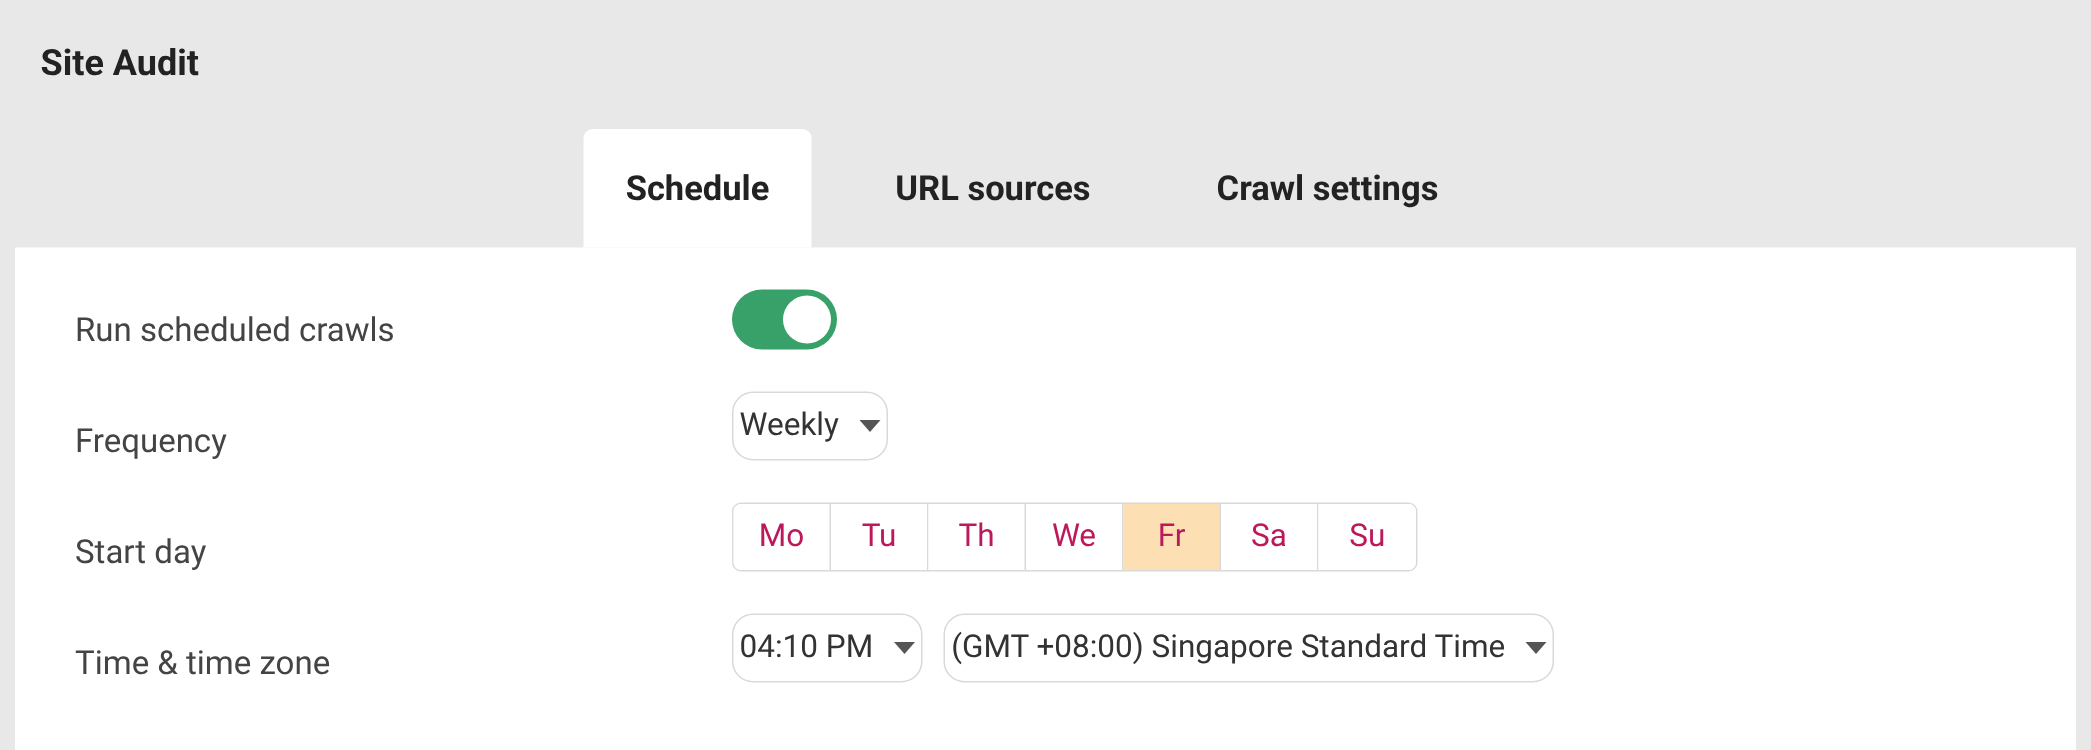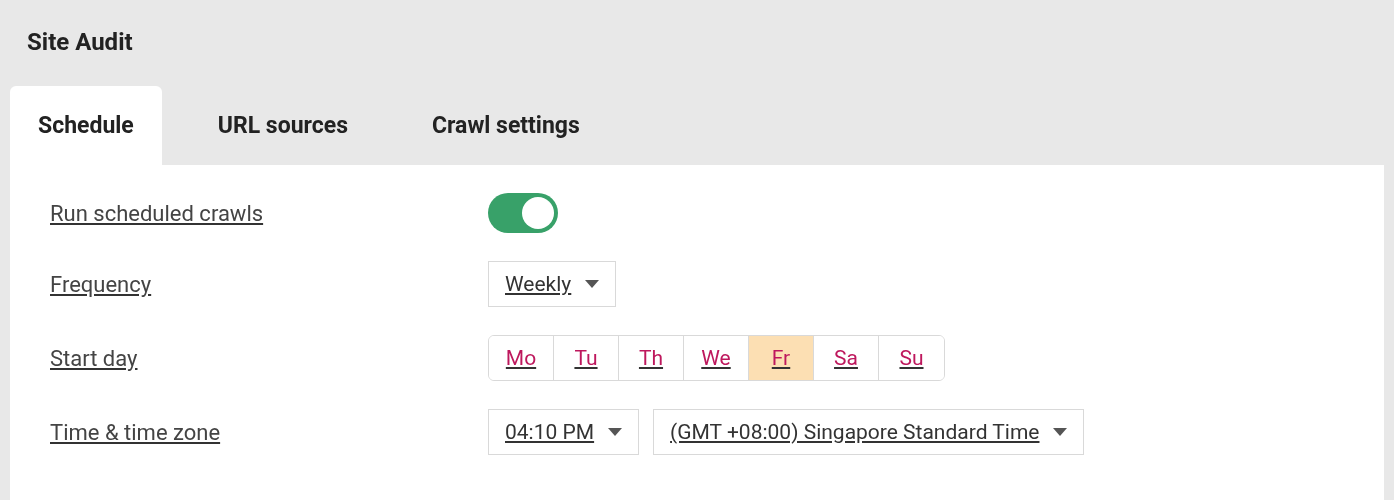--- a/index.html
+++ b/index.html
@@ -14,20 +14,21 @@
   .page-title {
     font-size: 24px;
     font-weight: 700;
     padding: 28px 10px 30px 27px;
     color: #222;
   }
   .tabs {
     display: flex;
     align-items: flex-end;
     padding-left: 10px;
+    justify-content: center;
   }
   .tab {
     padding: 26px 28px;
     font-size: 23px;
     font-weight: 700;
     color: #222;
     background: transparent;
     cursor: pointer;
     border-top-left-radius: 6px;
     border-top-right-radius: 6px;
@@ -39,23 +40,22 @@
   .panel {
     background: #ffffff;
     padding: 28px 10px 40px 10px;
     border-left: 0;
     margin-left: 10px;
     margin-right: 10px;
     min-height: 320px;
   }
   .row {
     display: flex;
-    align-items: center;
+    align-items: flex-end;
     margin-bottom: 28px;
-    text-decoration: underline;
   }
   .row-label {
     width: 468px;
     font-size: 22px;
     color: #444;
     padding-left: 30px;
   }
   
   .toggle {
     width: 70px;
@@ -73,22 +73,22 @@
     height: 32px;
     border-radius: 50%;
     background: #ffffff;
   }
   
   .select {
     display: inline-flex;
     align-items: center;
     border: 1px solid #d9d9d9;
     background: #ffffff;
-    border-radius: 0;
-    padding: 10px 16px;
+    border-radius: 14px;
+    padding: 10px 4px;
     font-size: 21px;
     color: #333;
     cursor: pointer;
     margin-right: 14px;
   }
   .select-text { margin-right: 14px; }
   .caret {
     width: 0; height: 0;
     border-left: 7px solid transparent;
     border-right: 7px solid transparent;

